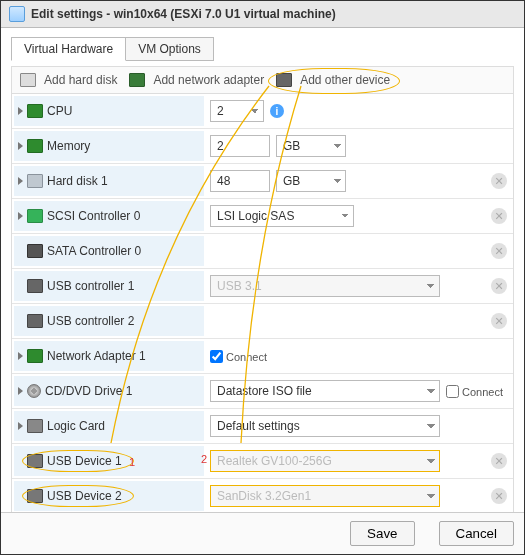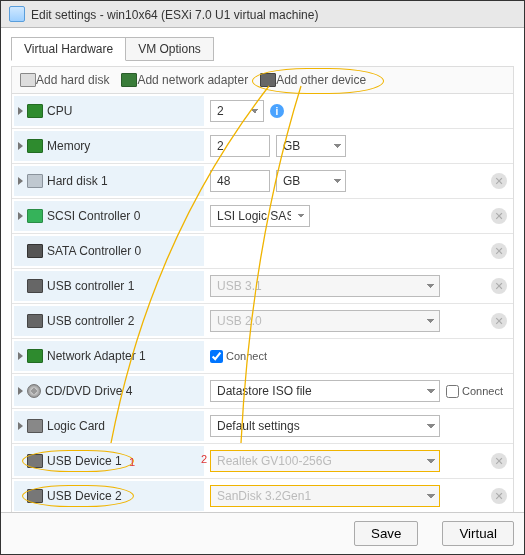--- a/index.html
+++ b/index.html
@@ -1,25 +1,25 @@
 <!DOCTYPE html>
 <html><head>
 <meta charset="utf-8">
 <style>
   html,body{margin:0;padding:0;font-family:-apple-system,BlinkMacSystemFont,"Segoe UI",Arial,sans-serif;font-size:12px;color:#333;background:#fff}
   .window{width:525px;height:555px;box-sizing:border-box;border:1px solid #333;display:flex;flex-direction:column;background:#fff}
-  .titlebar{background:#e8e8e8;border-bottom:1px solid #bbb;padding:5px 8px;display:flex;align-items:flex-end;gap:6px;font-weight:normal;color:#333}
+  .titlebar{background:#e8e8e8;border-bottom:1px solid #bbb;padding:5px 8px;display:flex;align-items:center;gap:6px;font-weight:bold;color:#333}
   .titlebar .vm-ic{width:14px;height:14px;background:linear-gradient(#cfe8ff,#9fd0ff);border:1px solid #5a9edb;border-radius:2px;display:inline-block}
   .content{flex:1;overflow:auto;padding:8px 10px 4px 10px;position:relative}
   .tabs{display:flex;gap:0;margin-bottom:6px}
   .tab{padding:4px 12px;border:1px solid #bbb;background:#f6f6f6;cursor:pointer;position:relative;top:1px}
   .tab.active{background:#fff;border-bottom:1px solid #fff;font-weight:500}
   .tab + .tab{border-left:none}
   .toolbar{display:flex;align-items:center;gap:12px;border:1px solid #ddd;border-bottom:none;background:#fafafa;padding:6px 8px}
-  .tool{display:flex;align-items:center;gap:0;color:#555;cursor:pointer}
+  .tool{display:flex;align-items:center;gap:8px;color:#555;cursor:pointer}
   .tool .ic{width:14px;height:12px;border:1px solid #888;background:#ddd;border-radius:1px;display:inline-block}
   .tool.net .ic{background:#3a7d3a;border-color:#2b5d2b}
   .tool.dev .ic{background:#666;border-color:#444}
   .tool.highlight{position:relative}
   .ring{position:absolute;border:1.5px solid #f0b400;border-radius:50%/60%;pointer-events:none}
   .rows{border:1px solid #ddd}
   .row{display:flex;align-items:center;min-height:30px;border-bottom:1px solid #e5e5e5;padding:2px 6px 2px 2px;gap:6px;position:relative;background:#fff}
   .row:last-child{border-bottom:none}
   .row .label{flex:0 0 190px;display:flex;align-items:center;gap:4px;background:#eaf3fa;height:30px;padding:0 4px;box-sizing:border-box}
   .tri{width:0;height:0;border-top:4px solid transparent;border-bottom:4px solid transparent;border-left:5px solid #777;display:inline-block}
@@ -36,21 +36,21 @@
   .ic-video{background:#888;border:1px solid #555}
   .ic-dev{background:#777;border:1px solid #444}
   .ctrl{flex:1;display:flex;align-items:center;gap:6px}
   .sel,.inp{height:22px;box-sizing:border-box;border:1px solid #bbb;background:#fff;padding:0 6px;font-size:12px;color:#333}
   .sel{appearance:none;-webkit-appearance:none;background-image:linear-gradient(45deg,transparent 50%,#888 50%),linear-gradient(-45deg,transparent 50%,#888 50%);background-position:right 8px center,right 4px center;background-size:4px 4px;background-repeat:no-repeat;padding-right:18px}
   .sel.dim{color:#bbb;background-color:#f6f6f6}
   .sel.warn{border-color:#f0b400}
   .inp{width:60px}
   .info{width:14px;height:14px;border-radius:50%;background:#4aa3ff;color:#fff;font-weight:bold;display:inline-flex;align-items:center;justify-content:center;font-size:10px}
   .rm{width:16px;height:16px;border-radius:50%;background:#e0e0e0;color:#aaa;display:inline-flex;align-items:center;justify-content:center;font-size:11px;cursor:pointer;margin-left:auto}
-  .chk{display:flex;align-items:center;gap:3px;font-size:11px;color:#555}
+  .chk{display:flex;align-items:flex-end;gap:3px;font-size:11px;color:#555}
   .chk input{margin:0}
   .footer{border-top:1px solid #ccc;padding:8px 10px;display:flex;justify-content:flex-end;gap:24px;background:#fafafa}
   .btn{padding:4px 16px;border:1px solid #aaa;background:#f5f5f5;cursor:pointer;border-radius:2px}
   .callout{position:absolute;color:#d33;font-size:11px;pointer-events:none}
   .curve{position:absolute;pointer-events:none}
 </style>
 </head>
 <body>
 
 <div class="window">
@@ -122,21 +122,21 @@
         </div>
       </div>
 
       <div class="row">
         <div class="label">
           <span class="tri"></span>
           <span class="ic-s ic-scsi"></span>
           <span>SCSI Controller 0</span>
         </div>
         <div class="ctrl">
-          <select class="sel" style="width:100px"><option>LSI Logic SAS</option></select>
+          <select class="sel" style="width:144px"><option>LSI Logic SAS</option></select>
           <span class="rm">✕</span>
         </div>
       </div>
 
       <div class="row">
         <div class="label">
           <span class="tri none"></span>
           <span class="ic-s ic-sata"></span>
           <span>SATA Controller 0</span>
         </div>
@@ -157,21 +157,20 @@
         </div>
       </div>
 
       <div class="row">
         <div class="label">
           <span class="tri none"></span>
           <span class="ic-s ic-usb"></span>
           <span>USB controller 2</span>
         </div>
         <div class="ctrl">
-          <select class="sel dim" style="width:230px"><option>USB 2.0</option></select>
           <span class="rm">✕</span>
         </div>
       </div>
 
       <div class="row">
         <div class="label">
           <span class="tri"></span>
           <span class="ic-s ic-net"></span>
           <span>Network Adapter 1</span>
         </div>
@@ -180,21 +179,21 @@
             <input type="checkbox" checked="" style="">
             <span>Connect</span>
           </label>
         </div>
       </div>
 
       <div class="row">
         <div class="label">
           <span class="tri"></span>
           <span class="ic-s ic-cd"></span>
-          <span>CD/DVD Drive 4</span>
+          <span>CD/DVD Drive 1</span>
         </div>
         <div class="ctrl">
           <select class="sel" style="width:230px"><option>Datastore ISO file</option></select>
           <label class="chk">
             <input type="checkbox" style="">
             <span>Connect</span>
           </label>
         </div>
       </div>
 
@@ -241,16 +240,16 @@
       <path d="M 268 58 Q 150 210 110 415" stroke="#f0b400" stroke-width="1.3" fill="none"></path>
       <path d="M 300 58 Q 250 220 240 415" stroke="#f0b400" stroke-width="1.3" fill="none"></path>
     </svg>
     <span class="callout" style="left:128px;top:428px">1</span>
     <span class="callout" style="left:200px;top:425px">2</span>
 
   </div>
 
   <div class="footer">
     <button class="btn">Save</button>
-    <button class="btn">Virtual</button>
+    <button class="btn">Cancel</button>
   </div>
 
 </div>
 
 </body></html>

